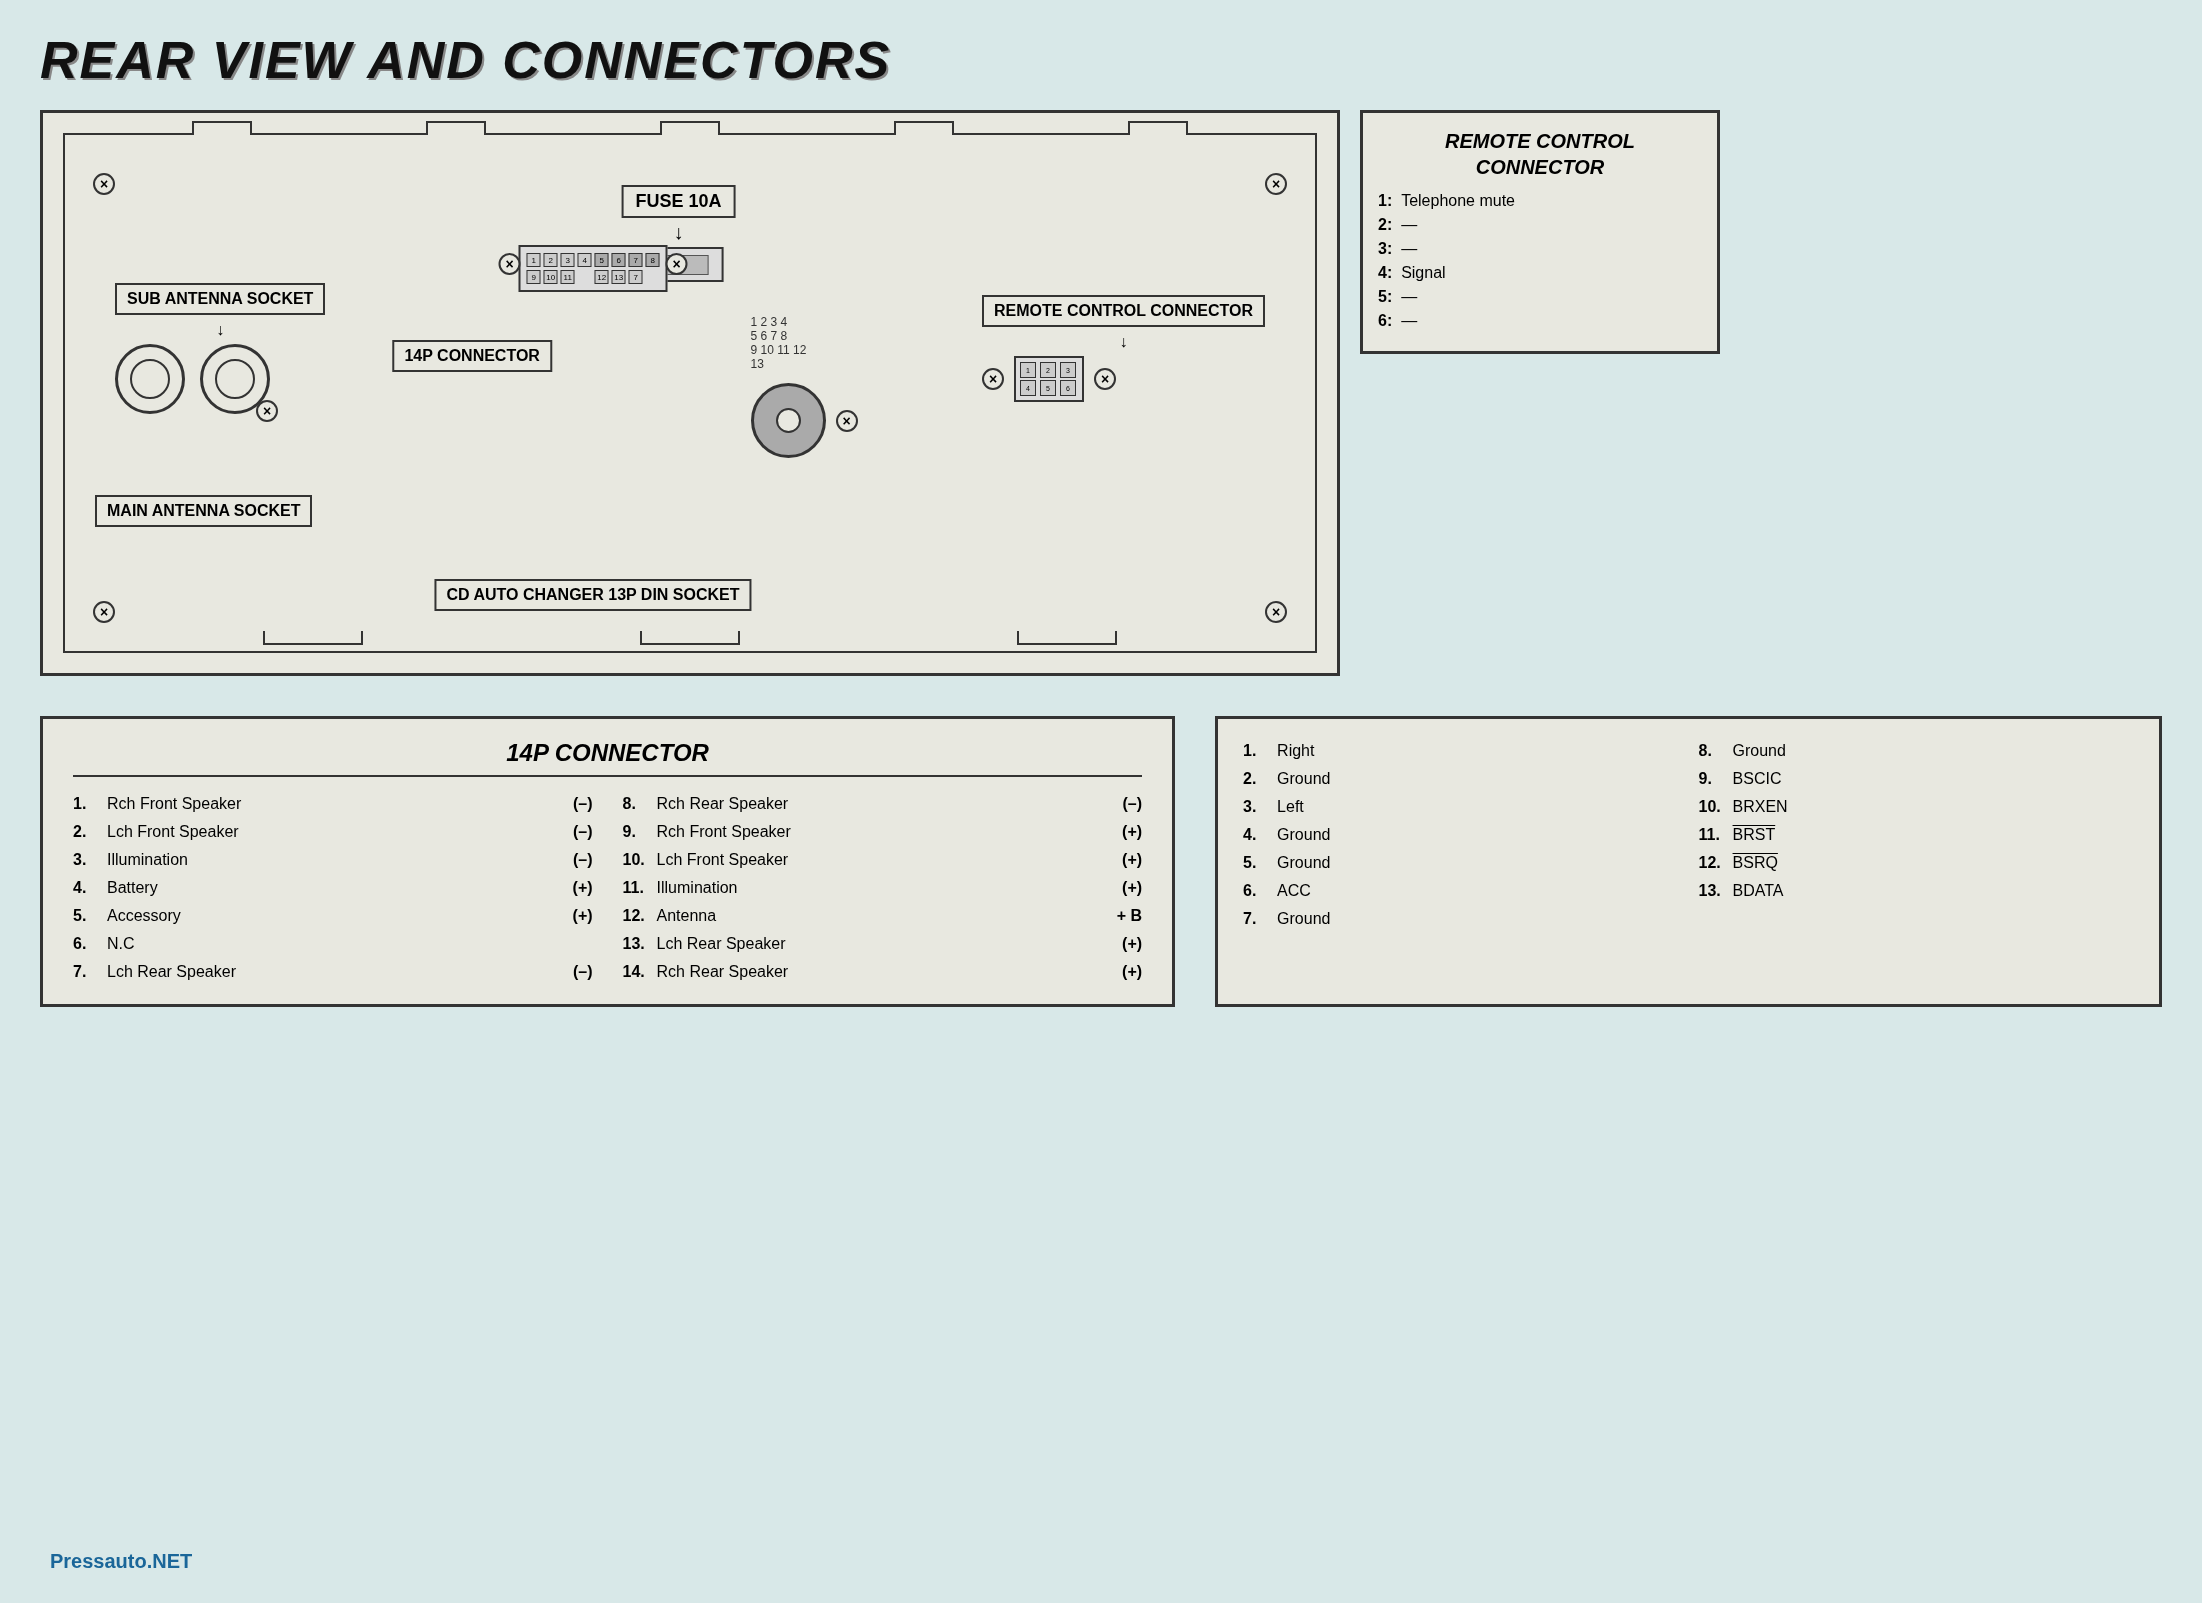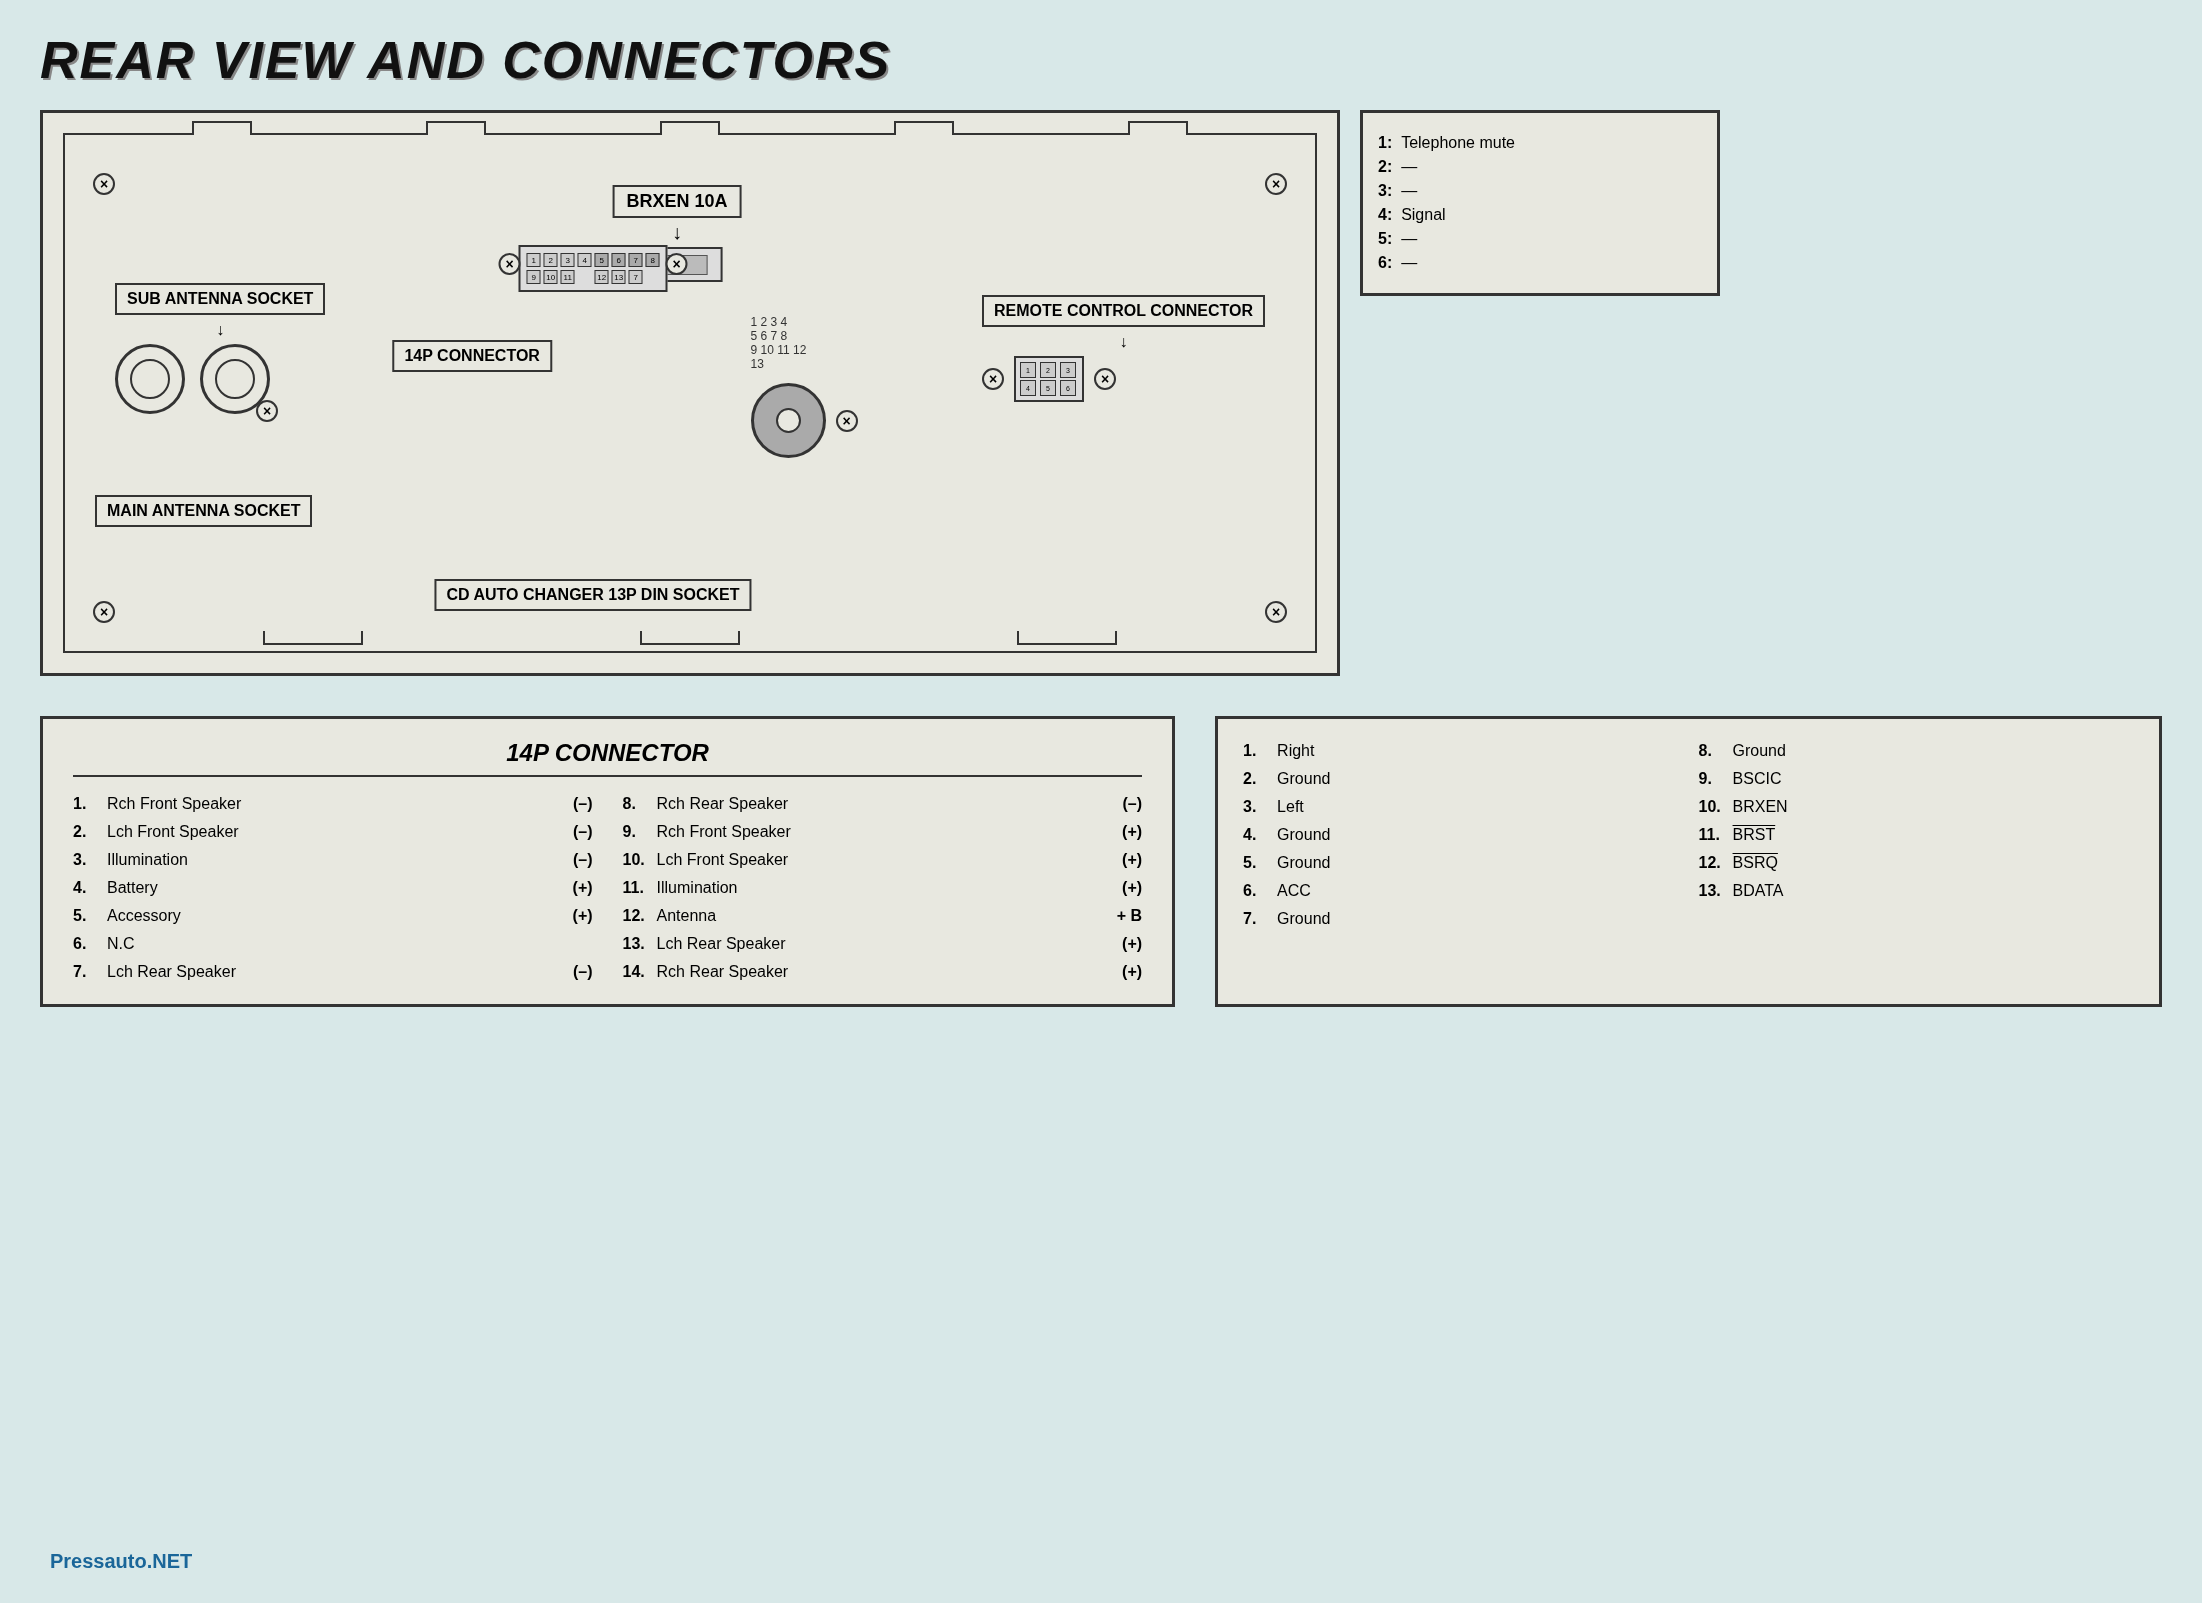--- a/index.html
+++ b/index.html
@@ -266,21 +266,21 @@
           <div class="connector-tab"></div>
           <div class="connector-tab"></div>
           <div class="connector-tab"></div>
           <div class="connector-tab"></div>
           <div class="connector-tab"></div>
         </div>
 
         <div class="device-content">
 
           <div class="fuse-section">
-            <div class="fuse-label">BRXEN 10A</div>
+            <div class="fuse-label">FUSE 10A</div>
             <div style="text-align:center; font-size:20px; margin:3px 0;">↓</div>
             <div style="display:flex; justify-content:center; gap:4px;">
               <div style="width:90px; height:35px; border:2px solid #333; background:#ddd; display:flex; align-items:center; justify-content:center;">
                 <div style="width:60px; height:20px; border:1px solid #555; background:#bbb;"></div>
               </div>
             </div>
           </div>
 
           <div style="position:absolute; top:80px; left:42%; transform:translateX(-50%);">
             <div style="border:2px solid #333; padding:6px; background:#ddd; display:inline-block;">
@@ -381,20 +381,24 @@
           <div style="position:absolute; top:8px; right:8px; width:22px; height:22px; border:2px solid #333; border-radius:50%; display:flex; align-items:center; justify-content:center; font-weight:bold; font-size:14px; background:#e8e8e0;">×</div>
           <div style="position:absolute; bottom:8px; right:8px; width:22px; height:22px; border:2px solid #333; border-radius:50%; display:flex; align-items:center; justify-content:center; font-weight:bold; font-size:14px; background:#e8e8e0;">×</div>
           <div style="position:absolute; top:8px; left:8px; width:22px; height:22px; border:2px solid #333; border-radius:50%; display:flex; align-items:center; justify-content:center; font-weight:bold; font-size:14px; background:#e8e8e0;">×</div>
           <div style="position:absolute; bottom:8px; left:8px; width:22px; height:22px; border:2px solid #333; border-radius:50%; display:flex; align-items:center; justify-content:center; font-weight:bold; font-size:14px; background:#e8e8e0;">×</div>
 
         </div>
       </div>
     </div>
 
     <div class="remote-info">
+      <div class="remote-info-title">
+        <span style="white-space:pre-line;">REMOTE CONTROL
+CONNECTOR</span>
+      </div>
       <div>
         <div class="remote-info-item"><strong>1:</strong>&nbsp;&nbsp;Telephone mute</div>
         <div class="remote-info-item"><strong>2:</strong>&nbsp;&nbsp;—</div>
         <div class="remote-info-item"><strong>3:</strong>&nbsp;&nbsp;—</div>
         <div class="remote-info-item"><strong>4:</strong>&nbsp;&nbsp;Signal</div>
         <div class="remote-info-item"><strong>5:</strong>&nbsp;&nbsp;—</div>
         <div class="remote-info-item"><strong>6:</strong>&nbsp;&nbsp;—</div>
       </div>
     </div>
 

